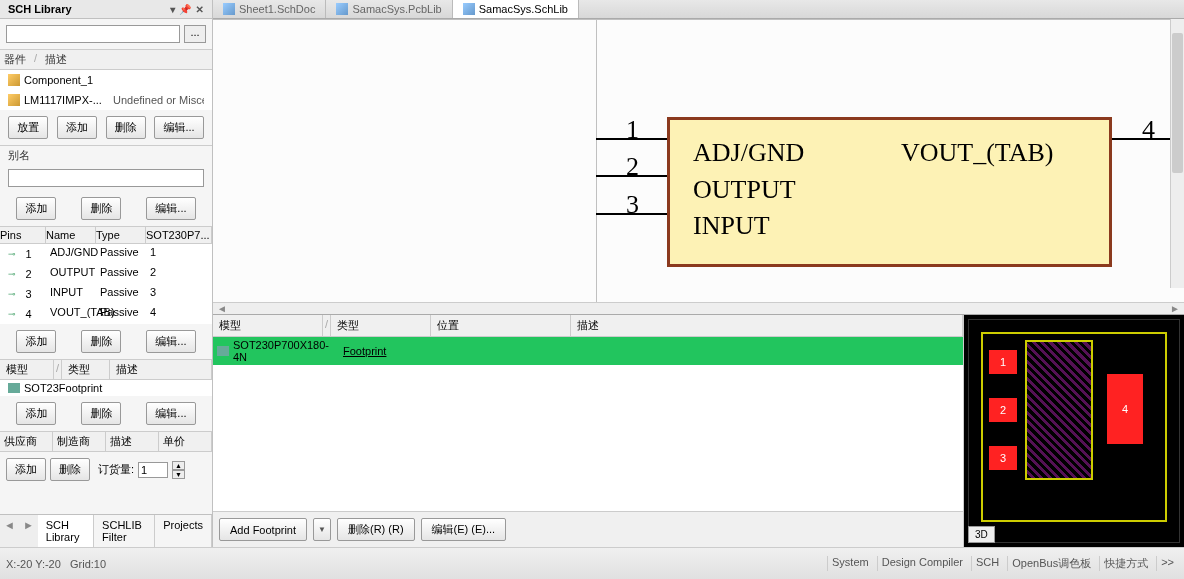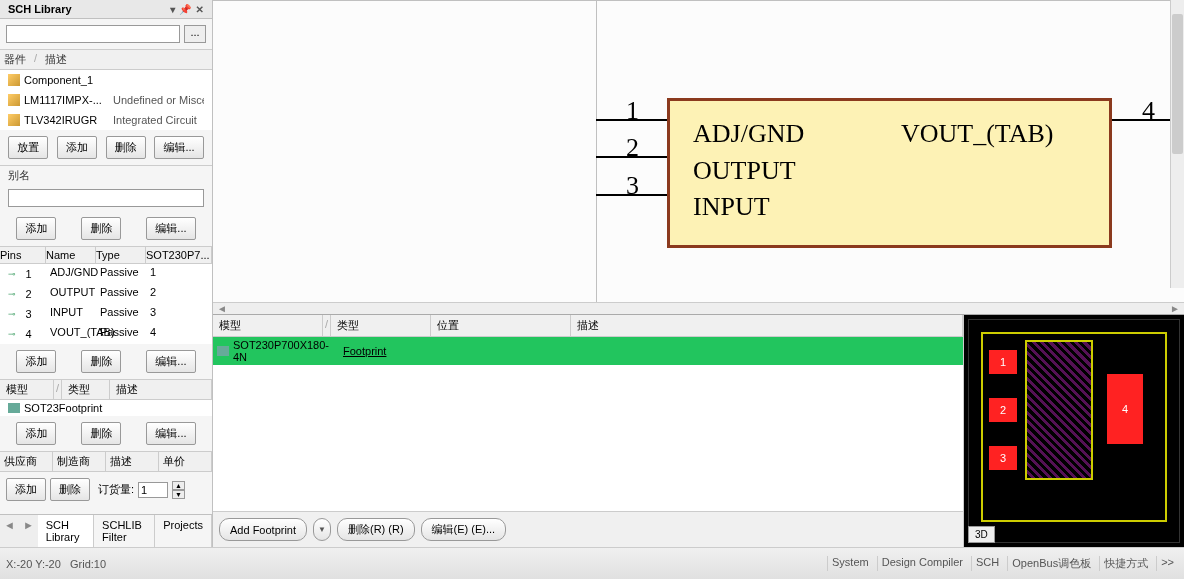--- a/index.html
+++ b/index.html
@@ -71,21 +71,21 @@
 .ed-headers .e1 { width: 110px; } .ed-headers .e2 { width: 100px; } .ed-headers .e3 { width: 140px; } .ed-headers .e4 { flex: 1; }
 .ed-row { display: flex; background: #22c55e; padding: 2px 4px; align-items: center; gap: 4px; }
 .ed-row .e1 { width: 106px; } .ed-row .e2 { width: 100px; text-decoration: underline; } .ed-row .e3 { width: 140px; }
 .editor-right { width: 220px; background: #000; position: relative; }
 .fp-view { position: absolute; inset: 4px; border: 1px solid #333; background: #000; }
 .board-outline { position: absolute; left: 12px; top: 12px; right: 12px; bottom: 20px; border: 2px solid #cccc00; }
 .pad { position: absolute; background: #ff2222; display: flex; align-items: center; justify-content: center; color: #fff; font-size: 10px; }
 .body-rect { position: absolute; border: 2px solid #cccc00; background: repeating-linear-gradient(45deg,#000,#000 3px,#551155 3px,#551155 6px); }
 .btn3d { position: absolute; left: 4px; bottom: 4px; background: #eee; padding: 2px 6px; font-size: 10px; border: 1px solid #999; }
 .ed-footer { display: flex; gap: 6px; padding: 6px; border-top: 1px solid #ccc; background: #f0f0f0; }
-.dd-btn { border: 1px solid #999; background: linear-gradient(#fff,#e5e5e5); padding: 3px 10px; cursor: pointer; display: flex; align-items: center; gap: 4px; border-radius: 10px; }
+.dd-btn { border: 1px solid #999; background: linear-gradient(#fff,#e5e5e5); padding: 3px 10px; cursor: pointer; display: flex; align-items: center; gap: 4px; border-radius: 2px; }
 .dd-caret { font-size: 8px; color: #555; }
 .status-bar { height: 32px; background: linear-gradient(#f0f0f0,#e0e0e0); border-top: 1px solid #ccc; display: flex; justify-content: space-between; align-items: center; padding: 0 6px; color: #555; font-size: 10px; }
 .status-right { display: flex; gap: 4px; }
 .status-right span { padding: 0 4px; border-left: 1px solid #ccc; cursor: pointer; }
 .vscroll { position: absolute; right: 0; top: 0; bottom: 14px; width: 14px; background: #eee; border-left: 1px solid #ccc; }
 .vthumb { position: absolute; left: 1px; right: 1px; top: 14px; height: 140px; background: #ccc; border-radius: 2px; }
 .mask-link { color: #555; text-decoration: underline; margin-right: 8px; cursor: pointer; }
 </style>
 </head>
 <body>
@@ -114,25 +114,20 @@
       <div class="comp-row">
           <span class="ico"></span>
           <span class="name">Component_1</span>
           <span class="desc"></span>
         </div>
       <div class="comp-row">
           <span class="ico"></span>
           <span class="name">LM1117IMPX-...</span>
           <span class="desc">Undefined or Miscellaneous</span>
         </div>
-      <div class="comp-row">
-          <span class="ico"></span>
-          <span class="name">TLV342IRUGR</span>
-          <span class="desc">Integrated Circuit</span>
-        </div>
     </div>
     <div class="btn-row">
       <div class="btn">放置</div>
       <div class="btn">添加</div>
       <div class="btn">删除</div>
       <div class="btn">编辑...</div>
     </div>
     <div class="label-sec">别名</div>
     <input class="alias-input" type="text" style="">
     <div class="btn-row">
@@ -224,20 +219,34 @@
     <div class="bottom-tabs">
       <span class="sc">◄</span>
       <span class="sc">►</span>
       <div class="tab active">SCH Library</div>
       <div class="tab">SCHLIB Filter</div>
       <div class="tab">Projects</div>
     </div>
   </div>
 
   <div class="main-area">
+    <div class="doc-tabs">
+      <div class="doc-tab">
+          <span class="doc-ico"></span>
+          <span>Sheet1.SchDoc</span>
+        </div>
+      <div class="doc-tab">
+          <span class="doc-ico"></span>
+          <span>SamacSys.PcbLib</span>
+        </div>
+      <div class="doc-tab active">
+          <span class="doc-ico"></span>
+          <span>SamacSys.SchLib</span>
+        </div>
+    </div>
     <div class="canvas">
       <div class="grid-fold"></div>
       <div class="grid-fold-h"></div>
       <div class="symbol-body"></div>
 
       <div class="pin-line" style="left:383px;top:119px;width:71px;"></div>
       <div class="pin-num" style="left:413px;top:96px;">1</div>
       <div class="pin-label" style="left:480px;top:119px;">ADJ/GND</div>
       <div class="pin-line" style="left:383px;top:156px;width:71px;"></div>
       <div class="pin-num" style="left:413px;top:133px;">2</div>

